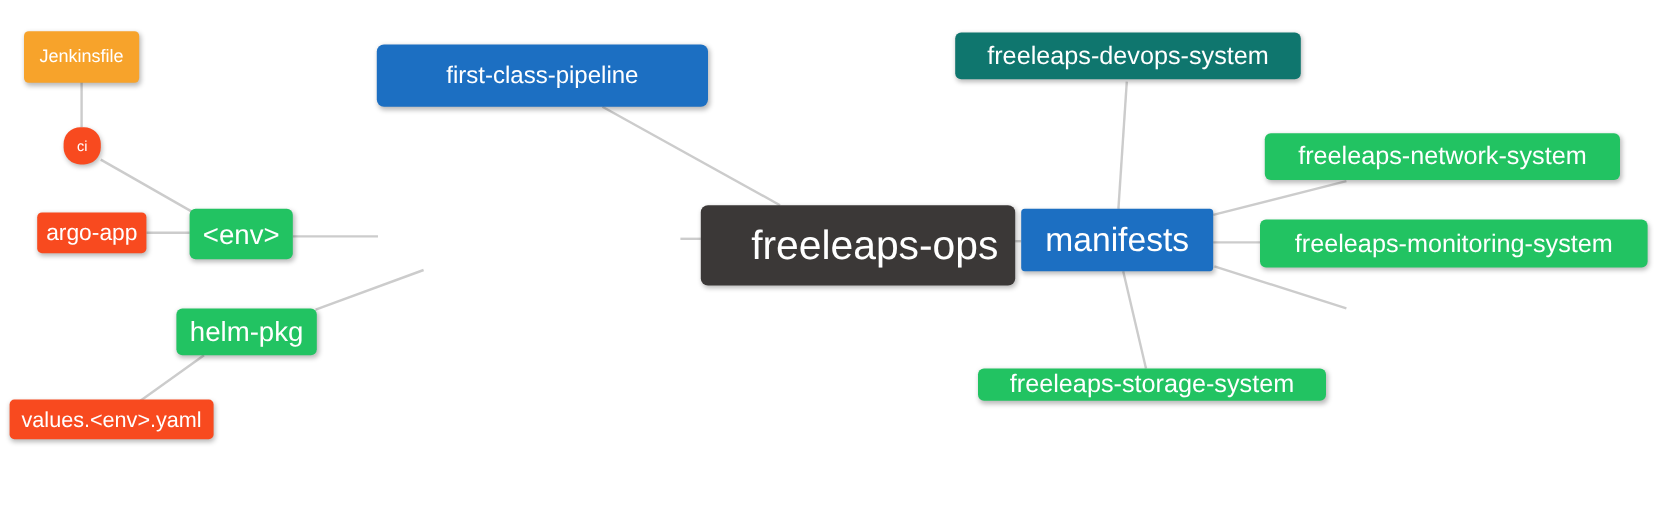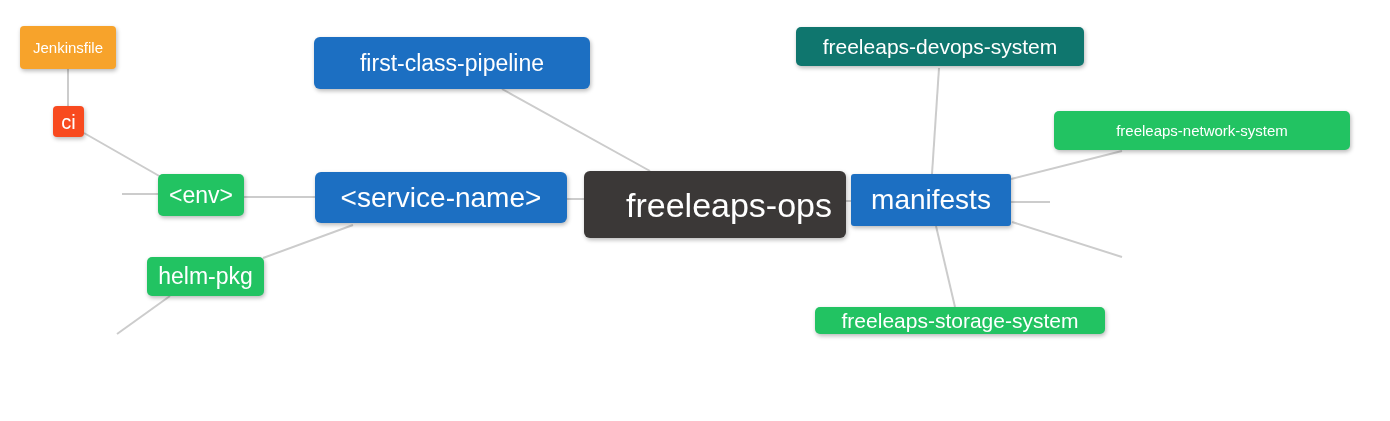--- a/index.html
+++ b/index.html
@@ -29,31 +29,31 @@
     color: #ffffff;
     border-radius: 5px;
     white-space: nowrap;
     box-sizing: border-box;
     box-shadow: 1px 2px 4px rgba(0,0,0,0.28);
     cursor: default;
     line-height: 1;
   }
   
   #n-jenkinsfile { left: 20px;   top: 26px;  width: 96px;  height: 43px; font-size: 15px; border-radius: 4px; }
-  #n-ci          { left: 53px;   top: 106px; width: 31px;  height: 31px; font-size: 20px; border-radius: 4px; }
+  #n-ci          { left: 53px;   top: 106px; width: 31px;  height: 31px; font-size: 12px; border-radius: 14px; }
   #n-argo        { left: 31px;   top: 177px; width: 91px;  height: 34px; font-size: 19px; border-radius: 4px; }
   #n-env         { left: 158px;  top: 174px; width: 86px;  height: 42px; font-size: 23px; }
   #n-helm        { left: 147px;  top: 257px; width: 117px; height: 39px; font-size: 23px; }
   #n-values      { left: 8px;    top: 333px; width: 170px; height: 33px; font-size: 18px; border-radius: 4px; }
-  #n-pipeline    { left: 314px;  top: 37px;  width: 276px; height: 52px; font-size: 23px; border-radius: 6px; }
+  #n-pipeline    { left: 314px;  top: 37px;  width: 276px; height: 52px; font-size: 20px; border-radius: 6px; }
   #n-service     { left: 315px;  top: 172px; width: 252px; height: 51px; font-size: 28px; border-radius: 6px; }
   #n-ops         { left: 584px;  top: 171px; width: 262px; height: 67px; font-size: 34px; border-radius: 6px; }
   #n-manifests   { left: 851px;  top: 174px; width: 160px; height: 52px; font-size: 28px; border-radius: 3px; }
   #n-devops      { left: 796px;  top: 27px;  width: 288px; height: 39px; font-size: 21px; }
-  #n-network     { left: 1054px; top: 111px; width: 296px; height: 39px; font-size: 15px; }
+  #n-network     { left: 1054px; top: 111px; width: 296px; height: 39px; font-size: 21px; }
   #n-monitoring  { left: 1050px; top: 183px; width: 323px; height: 40px; font-size: 21px; }
   #n-controls    { left: 1061px; top: 256px; width: 295px; height: 40px; font-size: 21px; }
   #n-storage     { left: 815px;  top: 307px; width: 290px; height: 27px; font-size: 21px; }
 </style>
 </head>
 <body>
 
 <div class="canvas">
 
   <svg class="edge-layer" viewBox="0 0 1390 421" xmlns="http://www.w3.org/2000/svg">
@@ -68,23 +68,25 @@
     <line x1="846" y1="201" x2="851" y2="201" stroke="#CCCCCC"></line>
     <line x1="939" y1="68" x2="932" y2="174" stroke="#CCCCCC"></line>
     <line x1="1011" y1="179" x2="1122" y2="151" stroke="#CCCCCC"></line>
     <line x1="1011" y1="202" x2="1050" y2="202" stroke="#CCCCCC"></line>
     <line x1="1012" y1="222" x2="1122" y2="257" stroke="#CCCCCC"></line>
     <line x1="936" y1="226" x2="955" y2="307" stroke="#CCCCCC"></line>
   </svg>
 
   <div class="node" id="n-jenkinsfile" style="background-color: rgb(247, 163, 43);">Jenkinsfile</div>
   <div class="node" id="n-ci" style="background-color: rgb(248, 74, 31);">ci</div>
+  <div class="node" id="n-argo" style="background-color: rgb(248, 74, 31);">argo-app</div>
   <div class="node" id="n-env" style="background-color: rgb(34, 195, 98);">&lt;env&gt;</div>
   <div class="node" id="n-helm" style="background-color: rgb(34, 195, 98);">helm-pkg</div>
+  <div class="node" id="n-values" style="background-color: rgb(248, 74, 31);">values.&lt;env&gt;.yaml</div>
   <div class="node" id="n-pipeline" style="background-color: rgb(28, 111, 194);">first-class-pipeline</div>
-  <div class="node" id="n-service" style="background-color: rgb(28, 111, 194);">&lt;service-name&gt;</div>
   <div class="node" id="n-ops" style="background-color: rgb(59, 56, 55); padding-left: 28px;">freeleaps-ops</div>
   <div class="node" id="n-manifests" style="background-color: rgb(28, 111, 194);">manifests</div>
   <div class="node" id="n-devops" style="background-color: #0f766e;">freeleaps-devops-system</div>
   <div class="node" id="n-network" style="background-color: rgb(34, 195, 98);">freeleaps-network-system</div>
+  <div class="node" id="n-monitoring" style="background-color: rgb(34, 195, 98);">freeleaps-monitoring-system</div>
   <div class="node" id="n-storage" style="background-color: rgb(34, 195, 98);">freeleaps-storage-system</div>
 
 </div>
 
 </body></html>

